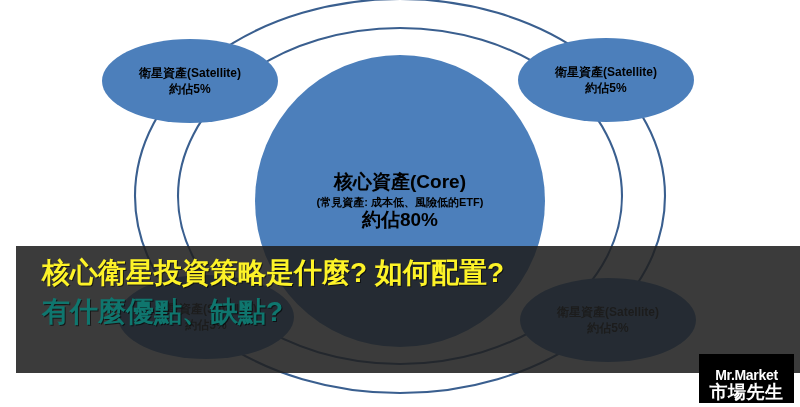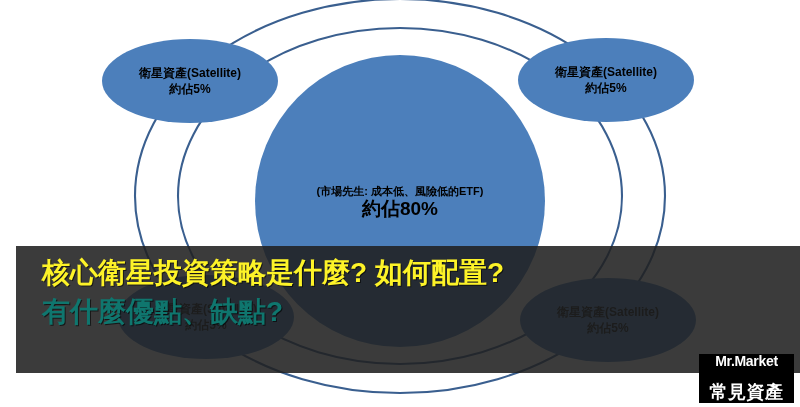--- a/index.html
+++ b/index.html
@@ -115,21 +115,21 @@
     position: absolute;
     left: 699px;
     top: 354px;
     width: 95px;
     height: 49px;
     background: #000000;
     color: #ffffff;
     display: flex;
     flex-direction: column;
     align-items: center;
-    justify-content: space-between;
+    justify-content: flex-end;
     box-sizing: border-box;
   }
   #logo .logo-en {
     font-size: 14px;
     font-weight: bold;
     line-height: 1.1;
     letter-spacing: -0.3px;
   }
   #logo .logo-zh {
     font-size: 18px;
@@ -152,37 +152,38 @@
     <span class="sat-l1">衛星資產(Satellite)</span>
     <span class="sat-l2">約佔5%</span>
   </div>
 
   <div class="bubble sat sat-br">
     <span class="sat-l1">衛星資產(Satellite)</span>
     <span class="sat-l2">約佔5%</span>
   </div>
 
   <div class="bubble core">
-    <span class="core-sub">(市場先生: 成本低、風險低的ETF)</span>
+    <span class="core-title">核心資產(Core)</span>
+    <span class="core-sub">(常見資產: 成本低、風險低的ETF)</span>
     <span class="core-pct">約佔80%</span>
   </div>
 
   <div class="bubble sat sat-tl">
     <span class="sat-l1">衛星資產(Satellite)</span>
     <span class="sat-l2">約佔5%</span>
   </div>
 
   <div class="bubble sat sat-tr">
     <span class="sat-l1">衛星資產(Satellite)</span>
     <span class="sat-l2">約佔5%</span>
   </div>
 
   <div id="banner">
     <div class="line1">核心衛星投資策略是什麼? 如何配置?</div>
     <div class="line2">有什麼優點、缺點?</div>
   </div>
 
   <div id="logo">
     <span class="logo-en">Mr.Market</span>
-    <span class="logo-zh">常見資產</span>
+    <span class="logo-zh">市場先生</span>
   </div>
 
 </div>
 
 </body></html>

